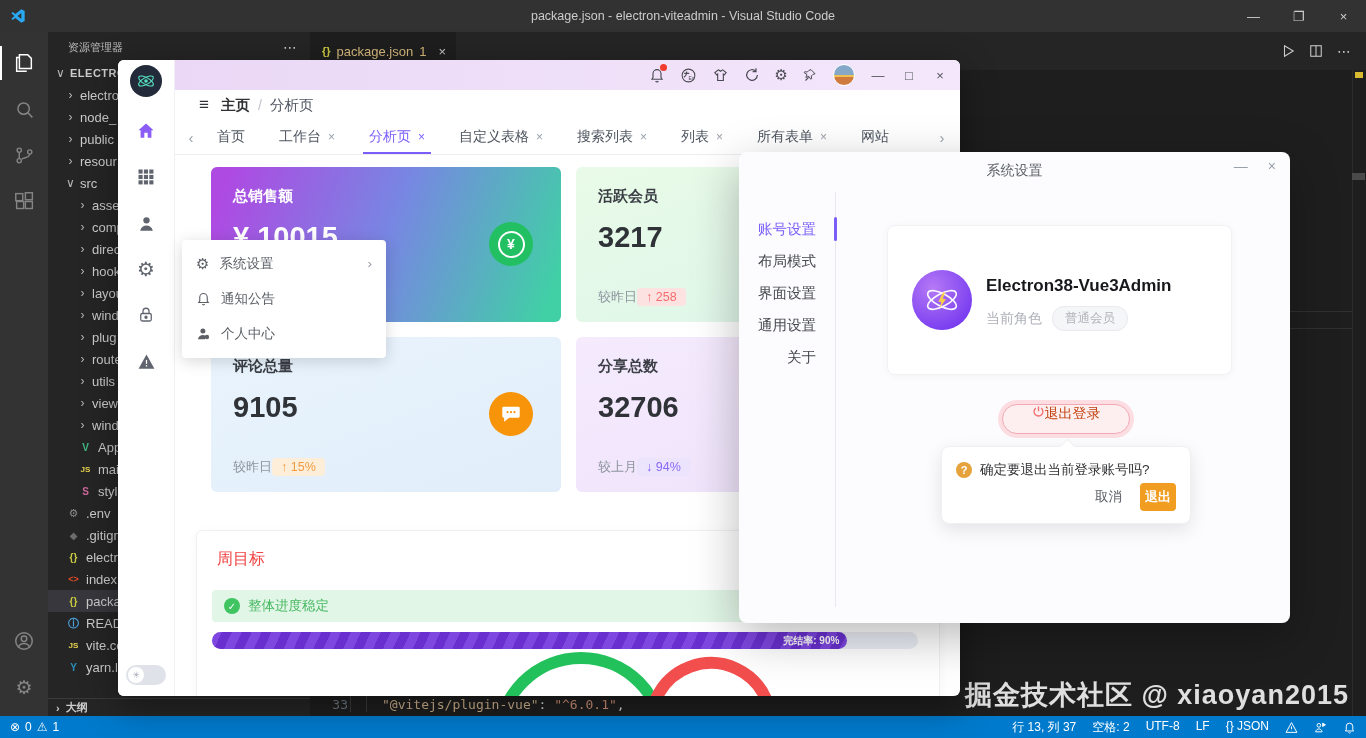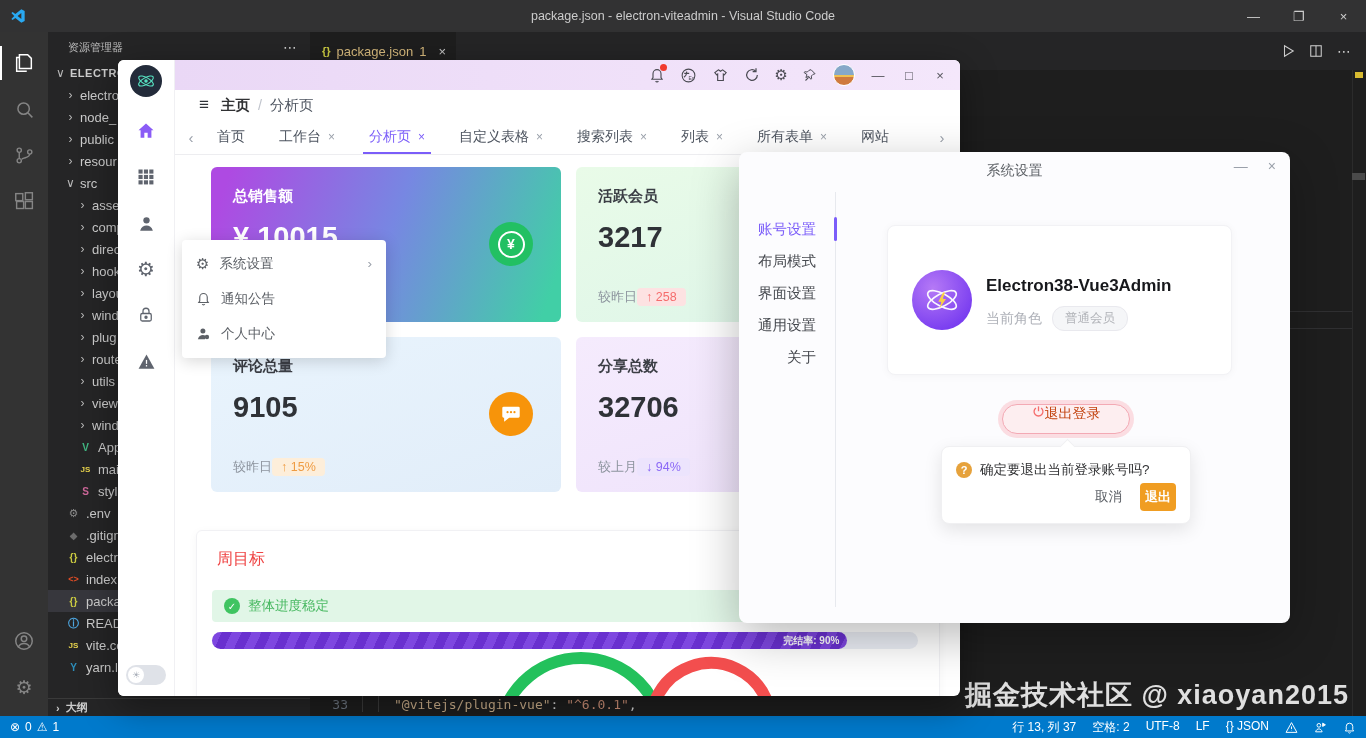--- a/index.html
+++ b/index.html
@@ -34,21 +34,21 @@
   .ic-env{color:#8a8a8a;font-size:11px}.ic-git{color:#6c6c6c}.ic-json{color:#cbcb41}
   .ic-html{color:#e44d26;font-size:9px}.ic-info{color:#4da6e0;font-size:11px}.ic-yarn{color:#2c8ebb}
   .vs-outline{left:48px;top:698px;width:262px;height:18px;background:#252526;border-top:1px solid #3a3a3a;color:#cccccc;font-size:11px;font-weight:700;display:flex;align-items:center;padding-left:8px;gap:6px;z-index:1}
   .vs-tabstrip{left:310px;top:32px;width:1056px;height:38px;background:#252526;z-index:1;display:flex}
   .vs-tab{height:38px;background:#1e1e1e;display:flex;align-items:center;padding:0 10px 0 12px;gap:6px;font-size:13px;color:#d7ba7d;border-right:1px solid #252526}
   .vs-tab .tjson{color:#cbcb41;font-weight:700;font-size:11px}
   .vs-tab .tclose{color:#c5c5c5;margin-left:6px;font-size:13px}
   .ed-actions{margin-left:auto;display:flex;align-items:center;gap:14px;padding-right:14px;color:#cccccc}
   .vs-editor{left:310px;top:70px;width:1056px;height:646px;background:#1e1e1e;z-index:0}
   .code-line{position:absolute;left:0;top:624px;height:20px;display:flex;align-items:center;font-family:"DejaVu Sans Mono","Liberation Mono",monospace;font-size:13px;white-space:pre}
-  .lnum{width:38px;text-align:right;color:#6e7681;margin-right:14px}
+  .lnum{width:38px;text-align:right;color:#6e7681;margin-right:2px}
   .guide{width:1px;height:16px;background:#3b3b3b;margin-right:15px}
   .tok-key{color:#ceb18c}.tok-pun{color:#d4d4d4}.tok-val{color:#ce9178}
   .minimap-sep{position:absolute;right:13px;top:0;width:1px;height:646px;background:#2b2b2b}
   .mm-mark{position:absolute;right:3px;top:2px;width:8px;height:6px;background:#d7ba30}
   .mm-thumb{position:absolute;right:1px;top:103px;width:13px;height:7px;background:#4a4a4a}
   .ed-hline{position:absolute;height:1px;background:#303032}
   .vs-statusbar{left:0;top:716px;width:1366px;height:22px;background:#007acc;z-index:3;display:flex;align-items:center;color:#ffffff;font-size:12px;padding:0 10px}
   .sb-left{display:flex;align-items:center;gap:5px}
   .sb-right{margin-left:auto;display:flex;align-items:center;gap:16px}
   .sb-right span{white-space:nowrap}

